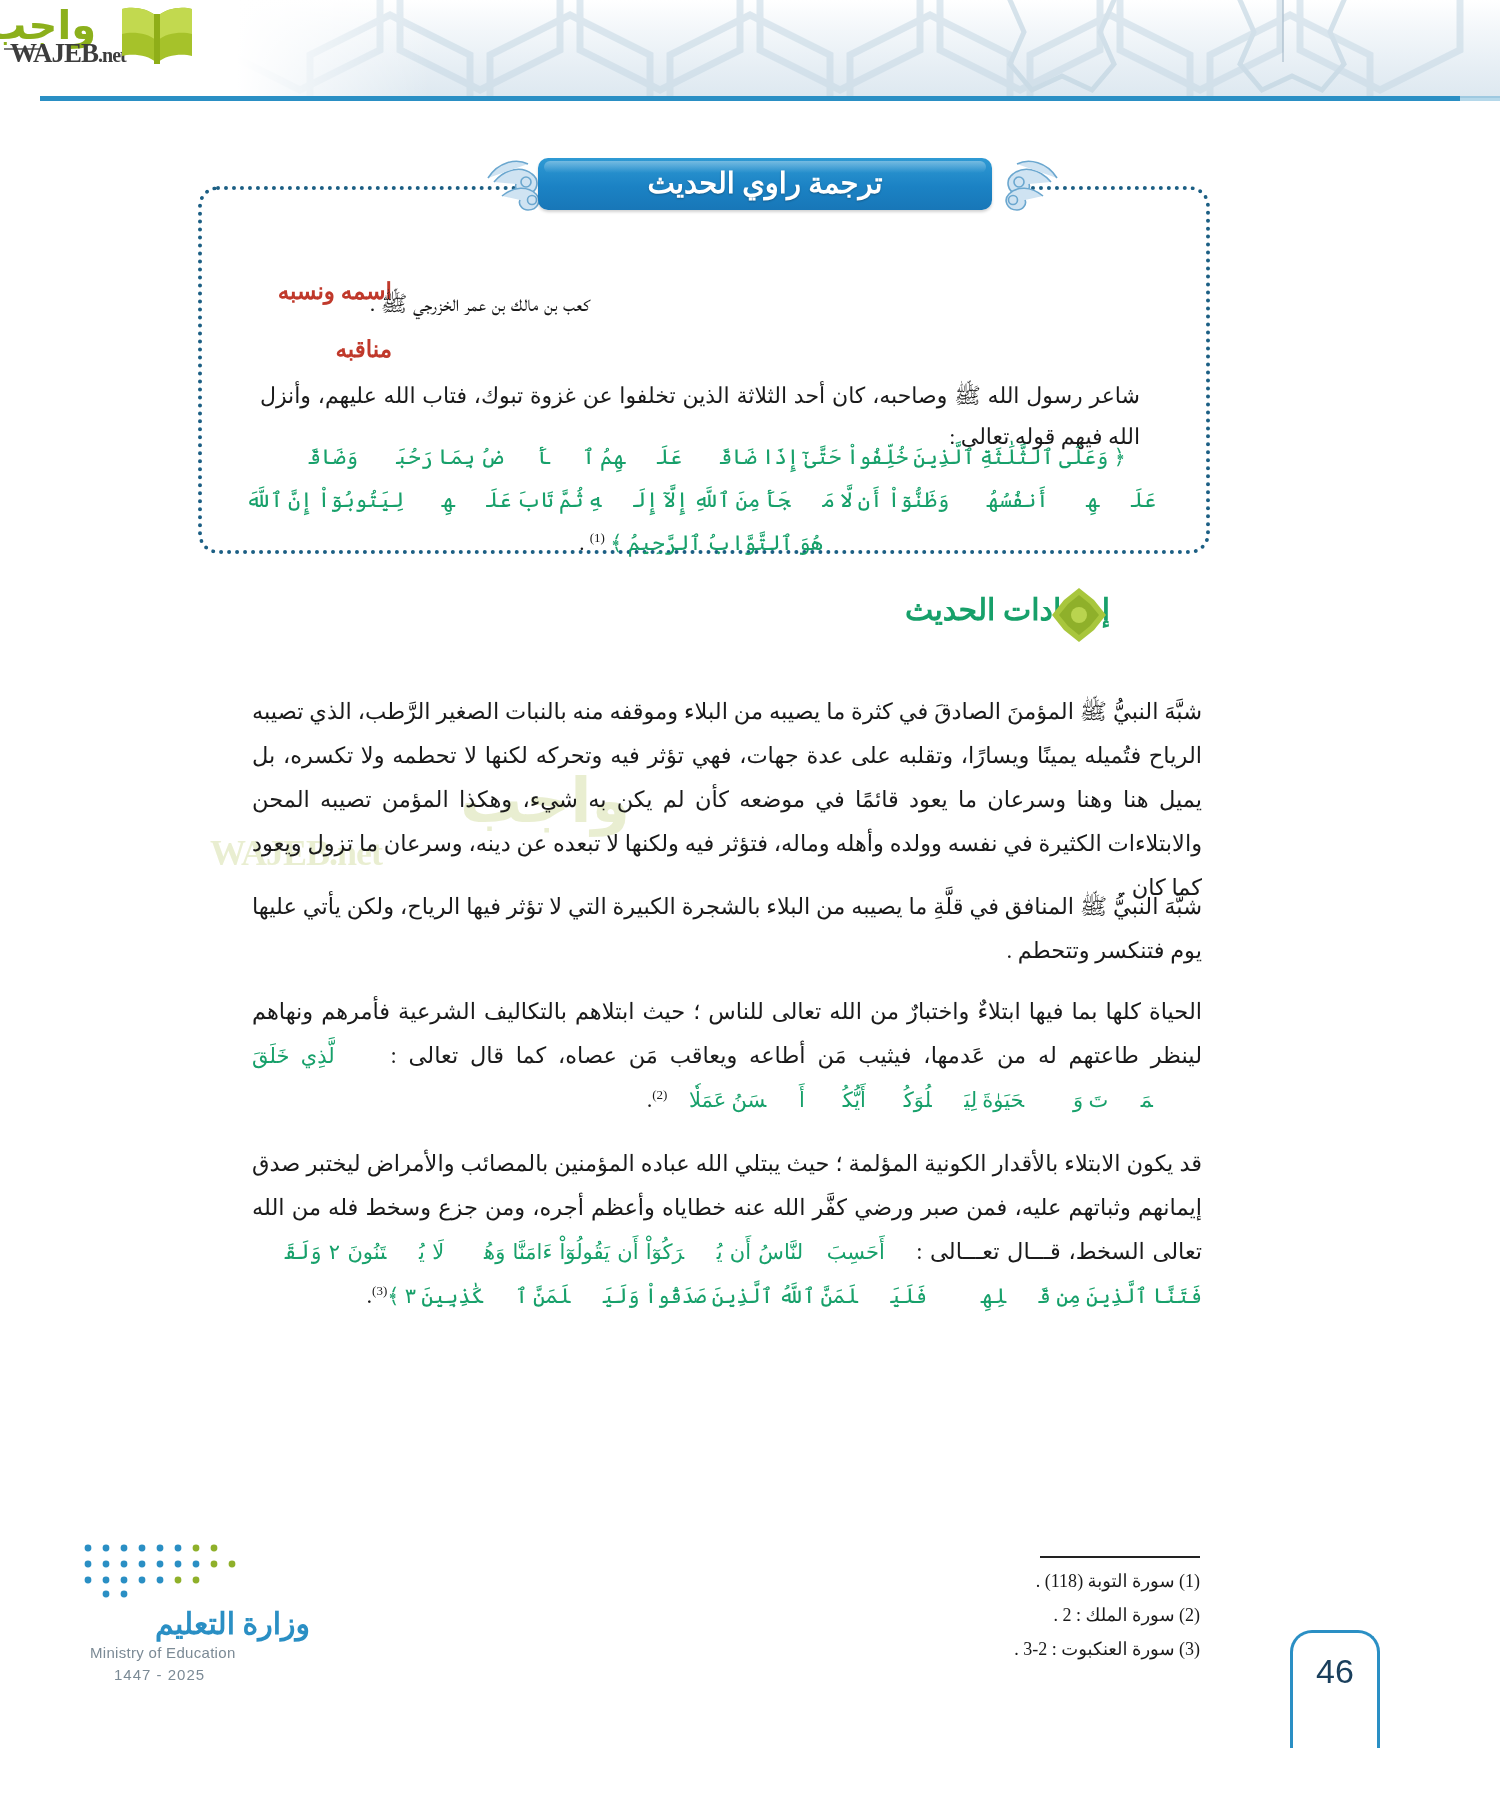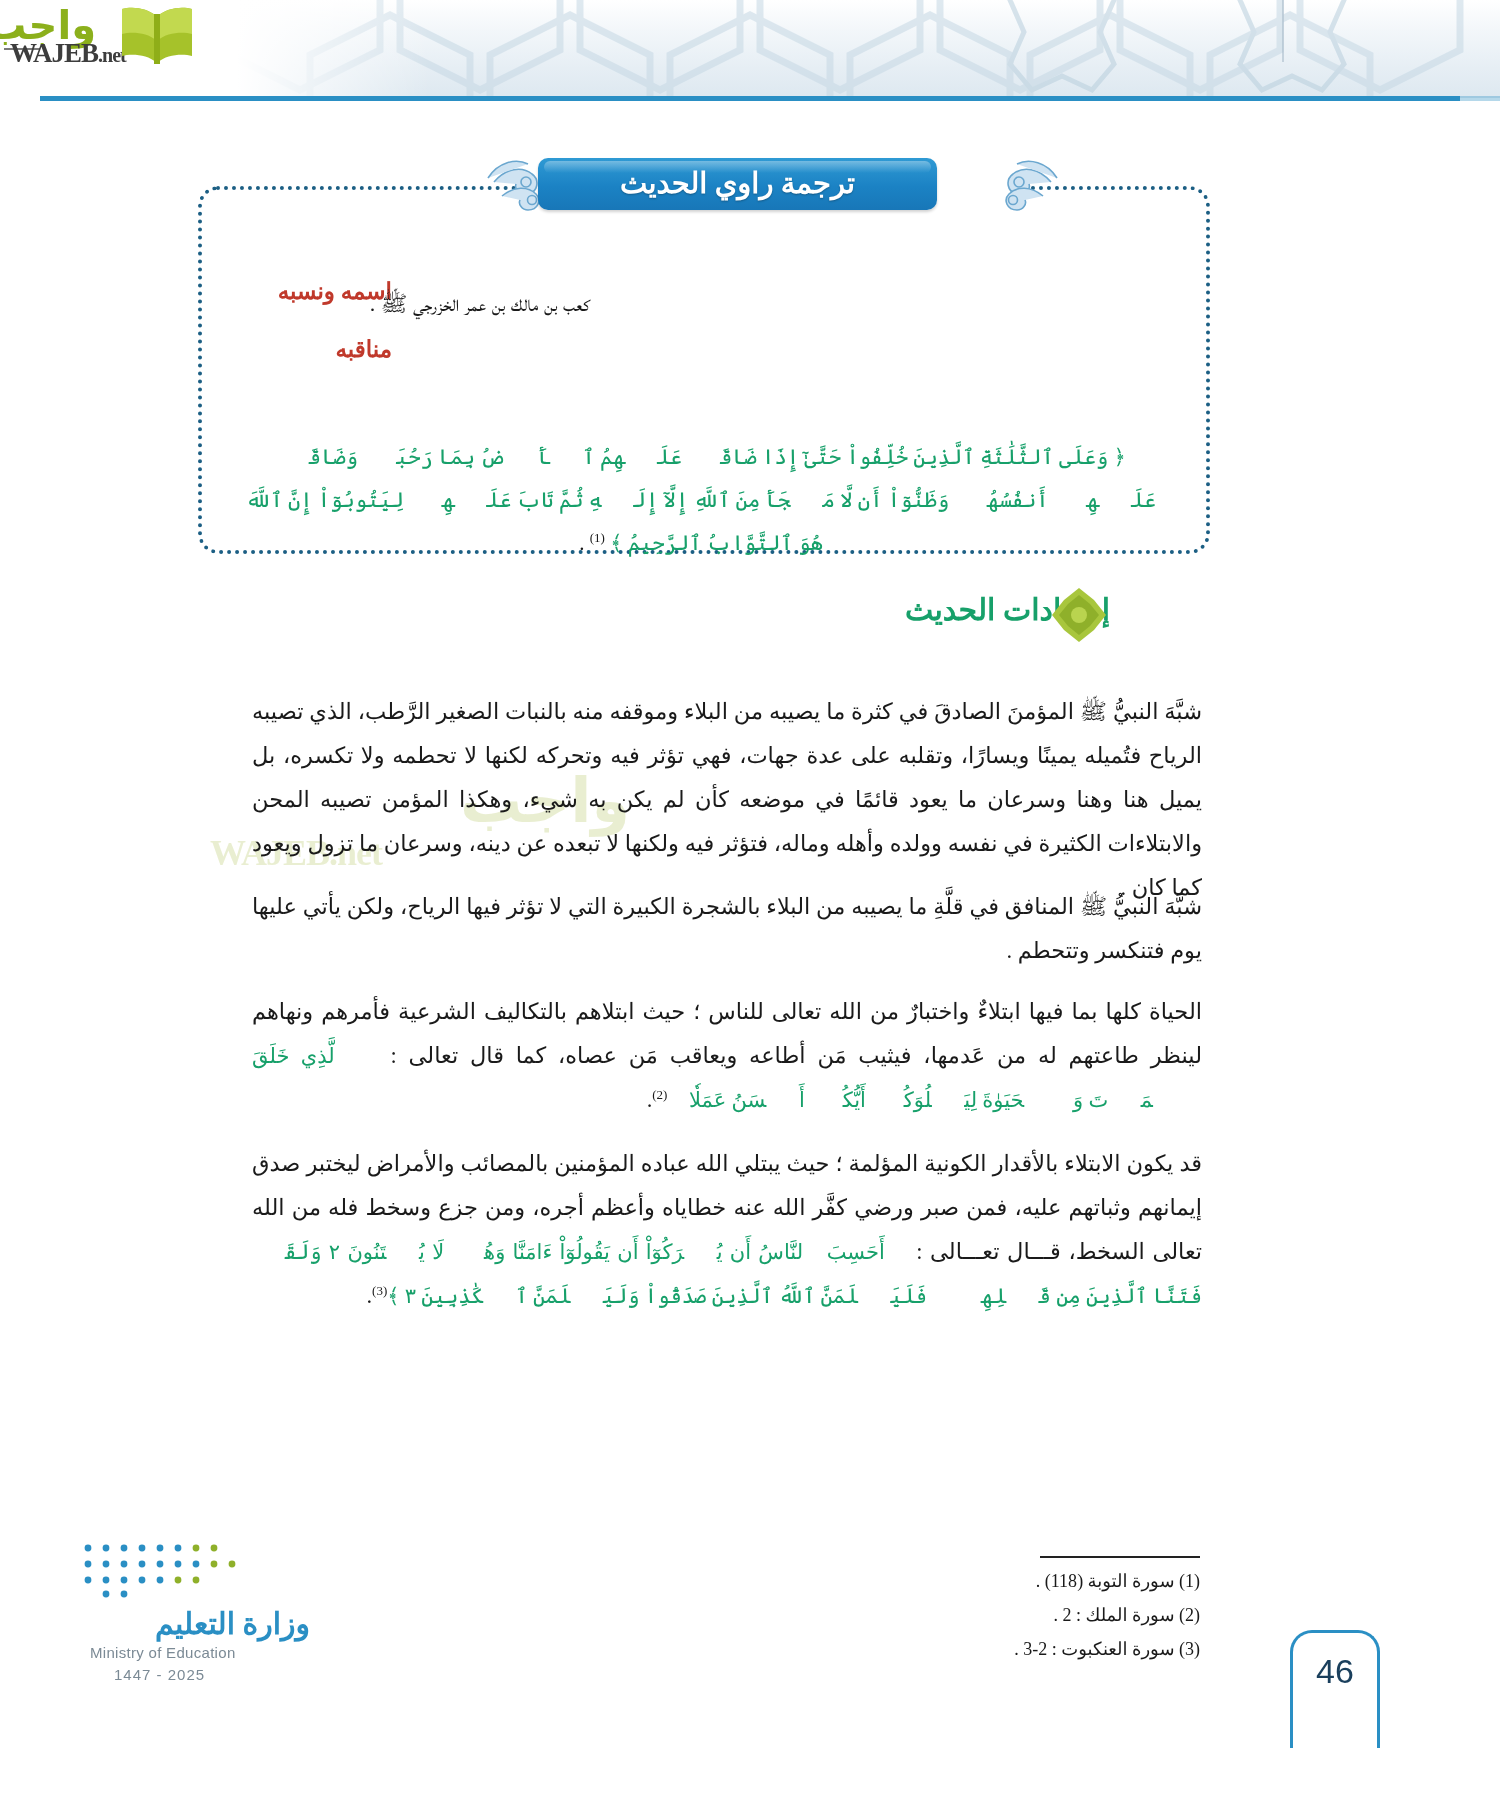--- a/index.html
+++ b/index.html
@@ -62,21 +62,21 @@
   }
   .wm-center .en{
     position:absolute;left:0;top:62px;
     font-family:"Liberation Serif",serif;
     font-size:36px;font-weight:700;color:#b9c86a;letter-spacing:-1px;white-space:nowrap;
   }
 
   
   .title-wrap{position:absolute;left:520px;top:158px;width:505px;height:56px;}
   .title-box{
-    position:absolute;left:18px;top:0;width:399px;height:52px;
+    position:absolute;left:18px;top:0;width:454px;height:52px;
     background:linear-gradient(180deg,#2f9ad4 0%,#1b82c4 55%,#1877b8 100%);
     border-radius:10px;
     box-shadow:0 2px 3px rgba(0,0,0,.18);
   }
   .title-box .hl{
     position:absolute;left:6px;top:3px;right:6px;height:12px;border-radius:8px;
     background:linear-gradient(180deg,rgba(255,255,255,.34),rgba(255,255,255,0));
   }
   .title-text{
     position:absolute;inset:0;display:flex;align-items:center;justify-content:center;
@@ -252,20 +252,23 @@
       <div class="title-text">ترجمة راوي الحديث</div>
     </div>
   </div>
 
   <div class="bx-inner">
     <div class="h-red" style="right:810px;top:58px;margin-top:34px;">اسمه ونسبه</div>
     <div class="p-blk" style="right:612px;top:98px;width:380px;">كعب بن مالك بن عمر الخزرجي ﷺ .</div>
 
     <div class="h-red" style="right:810px;top:150px;">مناقبه</div>
 
+    <div class="p-blk" style="right:62px;top:190px;width:880px;">
+      <span>شاعر رسول الله ﷺ وصاحبه، كان أحد الثلاثة الذين تخلفوا عن غزوة تبوك، فتاب الله عليهم، وأنزل الله فيهم قوله تعالى :</span>
+    </div>
 
     <div class="p-blk quran" style="right:36px;top:250px;width:930px;font-size:21px;line-height:2.05;text-align:center;">
       <span>﴿ وَعَلَى ٱلثَّلَٰثَةِ ٱلَّذِينَ خُلِّفُواْ حَتَّىٰٓ إِذَا ضَاقَتۡ عَلَيۡهِمُ ٱلۡأَرۡضُ بِمَا رَحُبَتۡ وَضَاقَتۡ عَلَيۡهِمۡ أَنفُسُهُمۡ وَظَنُّوٓاْ أَن لَّا مَلۡجَأَ مِنَ ٱللَّهِ إِلَّآ إِلَيۡهِ ثُمَّ تَابَ عَلَيۡهِمۡ لِيَتُوبُوٓاْ إِنَّ ٱللَّهَ هُوَ ٱلتَّوَّابُ ٱلرَّحِيمُ ﴾</span>
       <span class="sup">(1)</span>
       <span style="color:#1a1a1a;"> .</span>
     </div>
   </div>
 
   <div class="sec">
     <div class="lbl">إرشادات الحديث</div>

